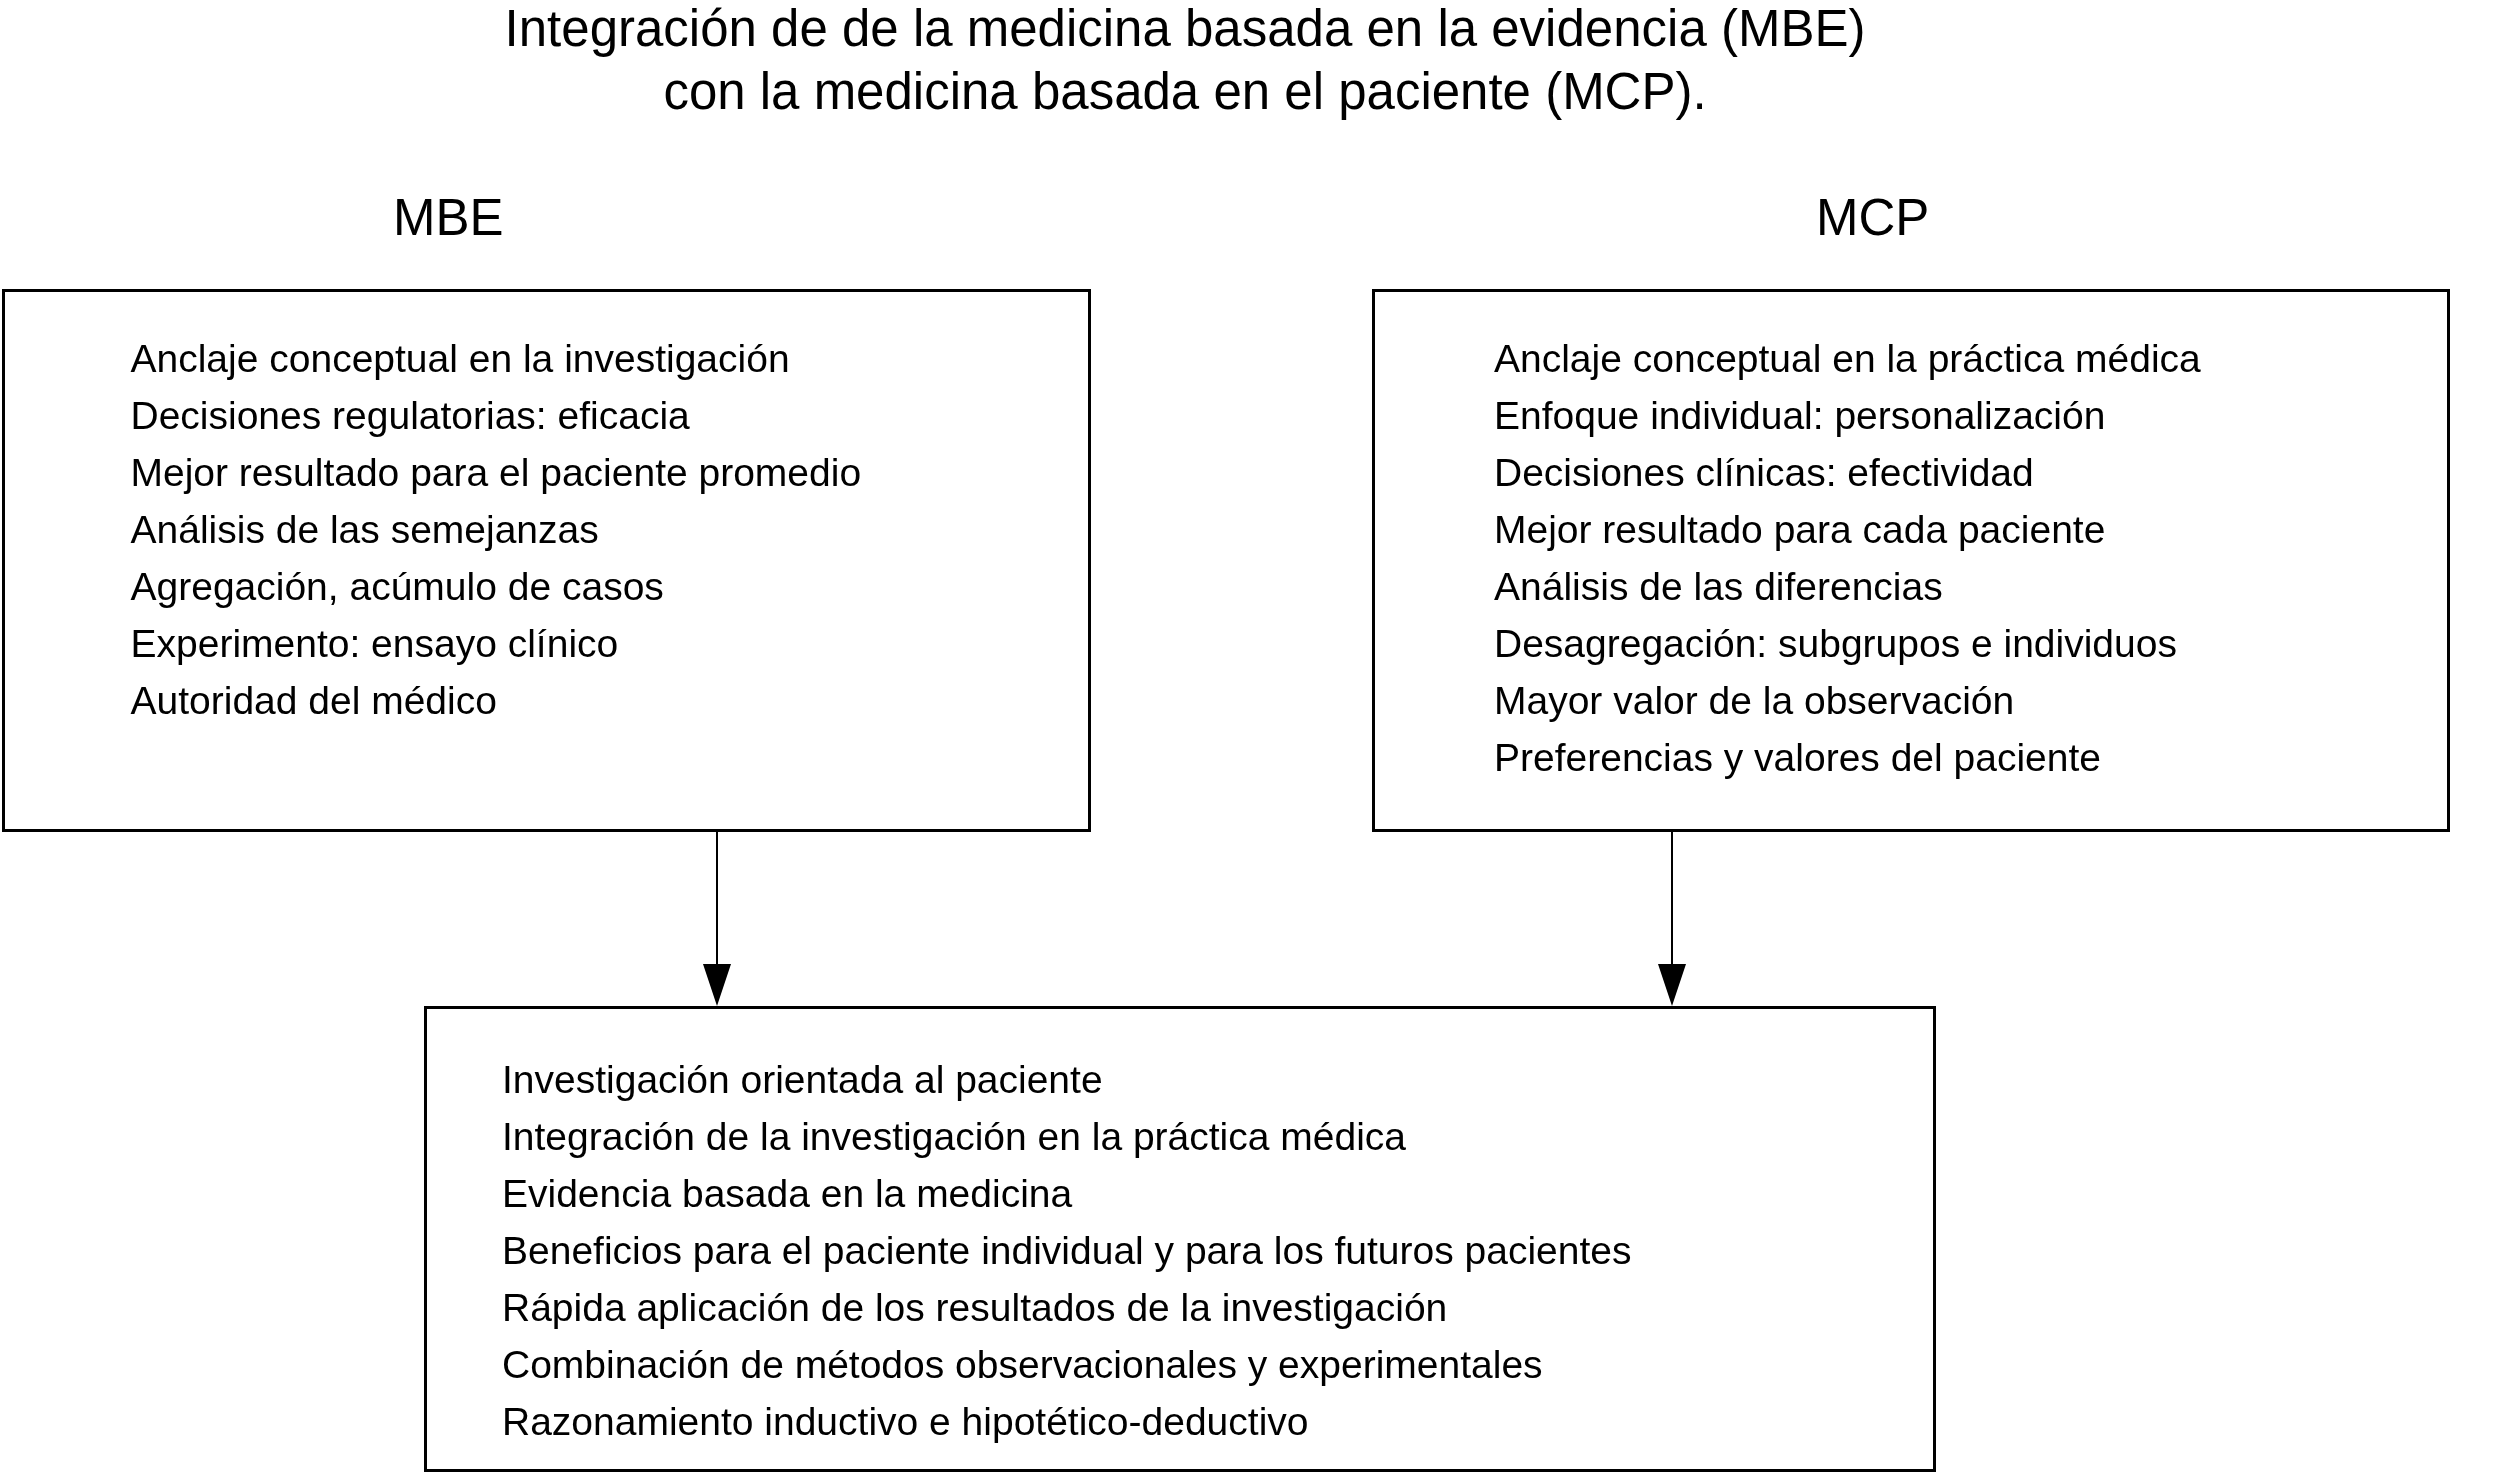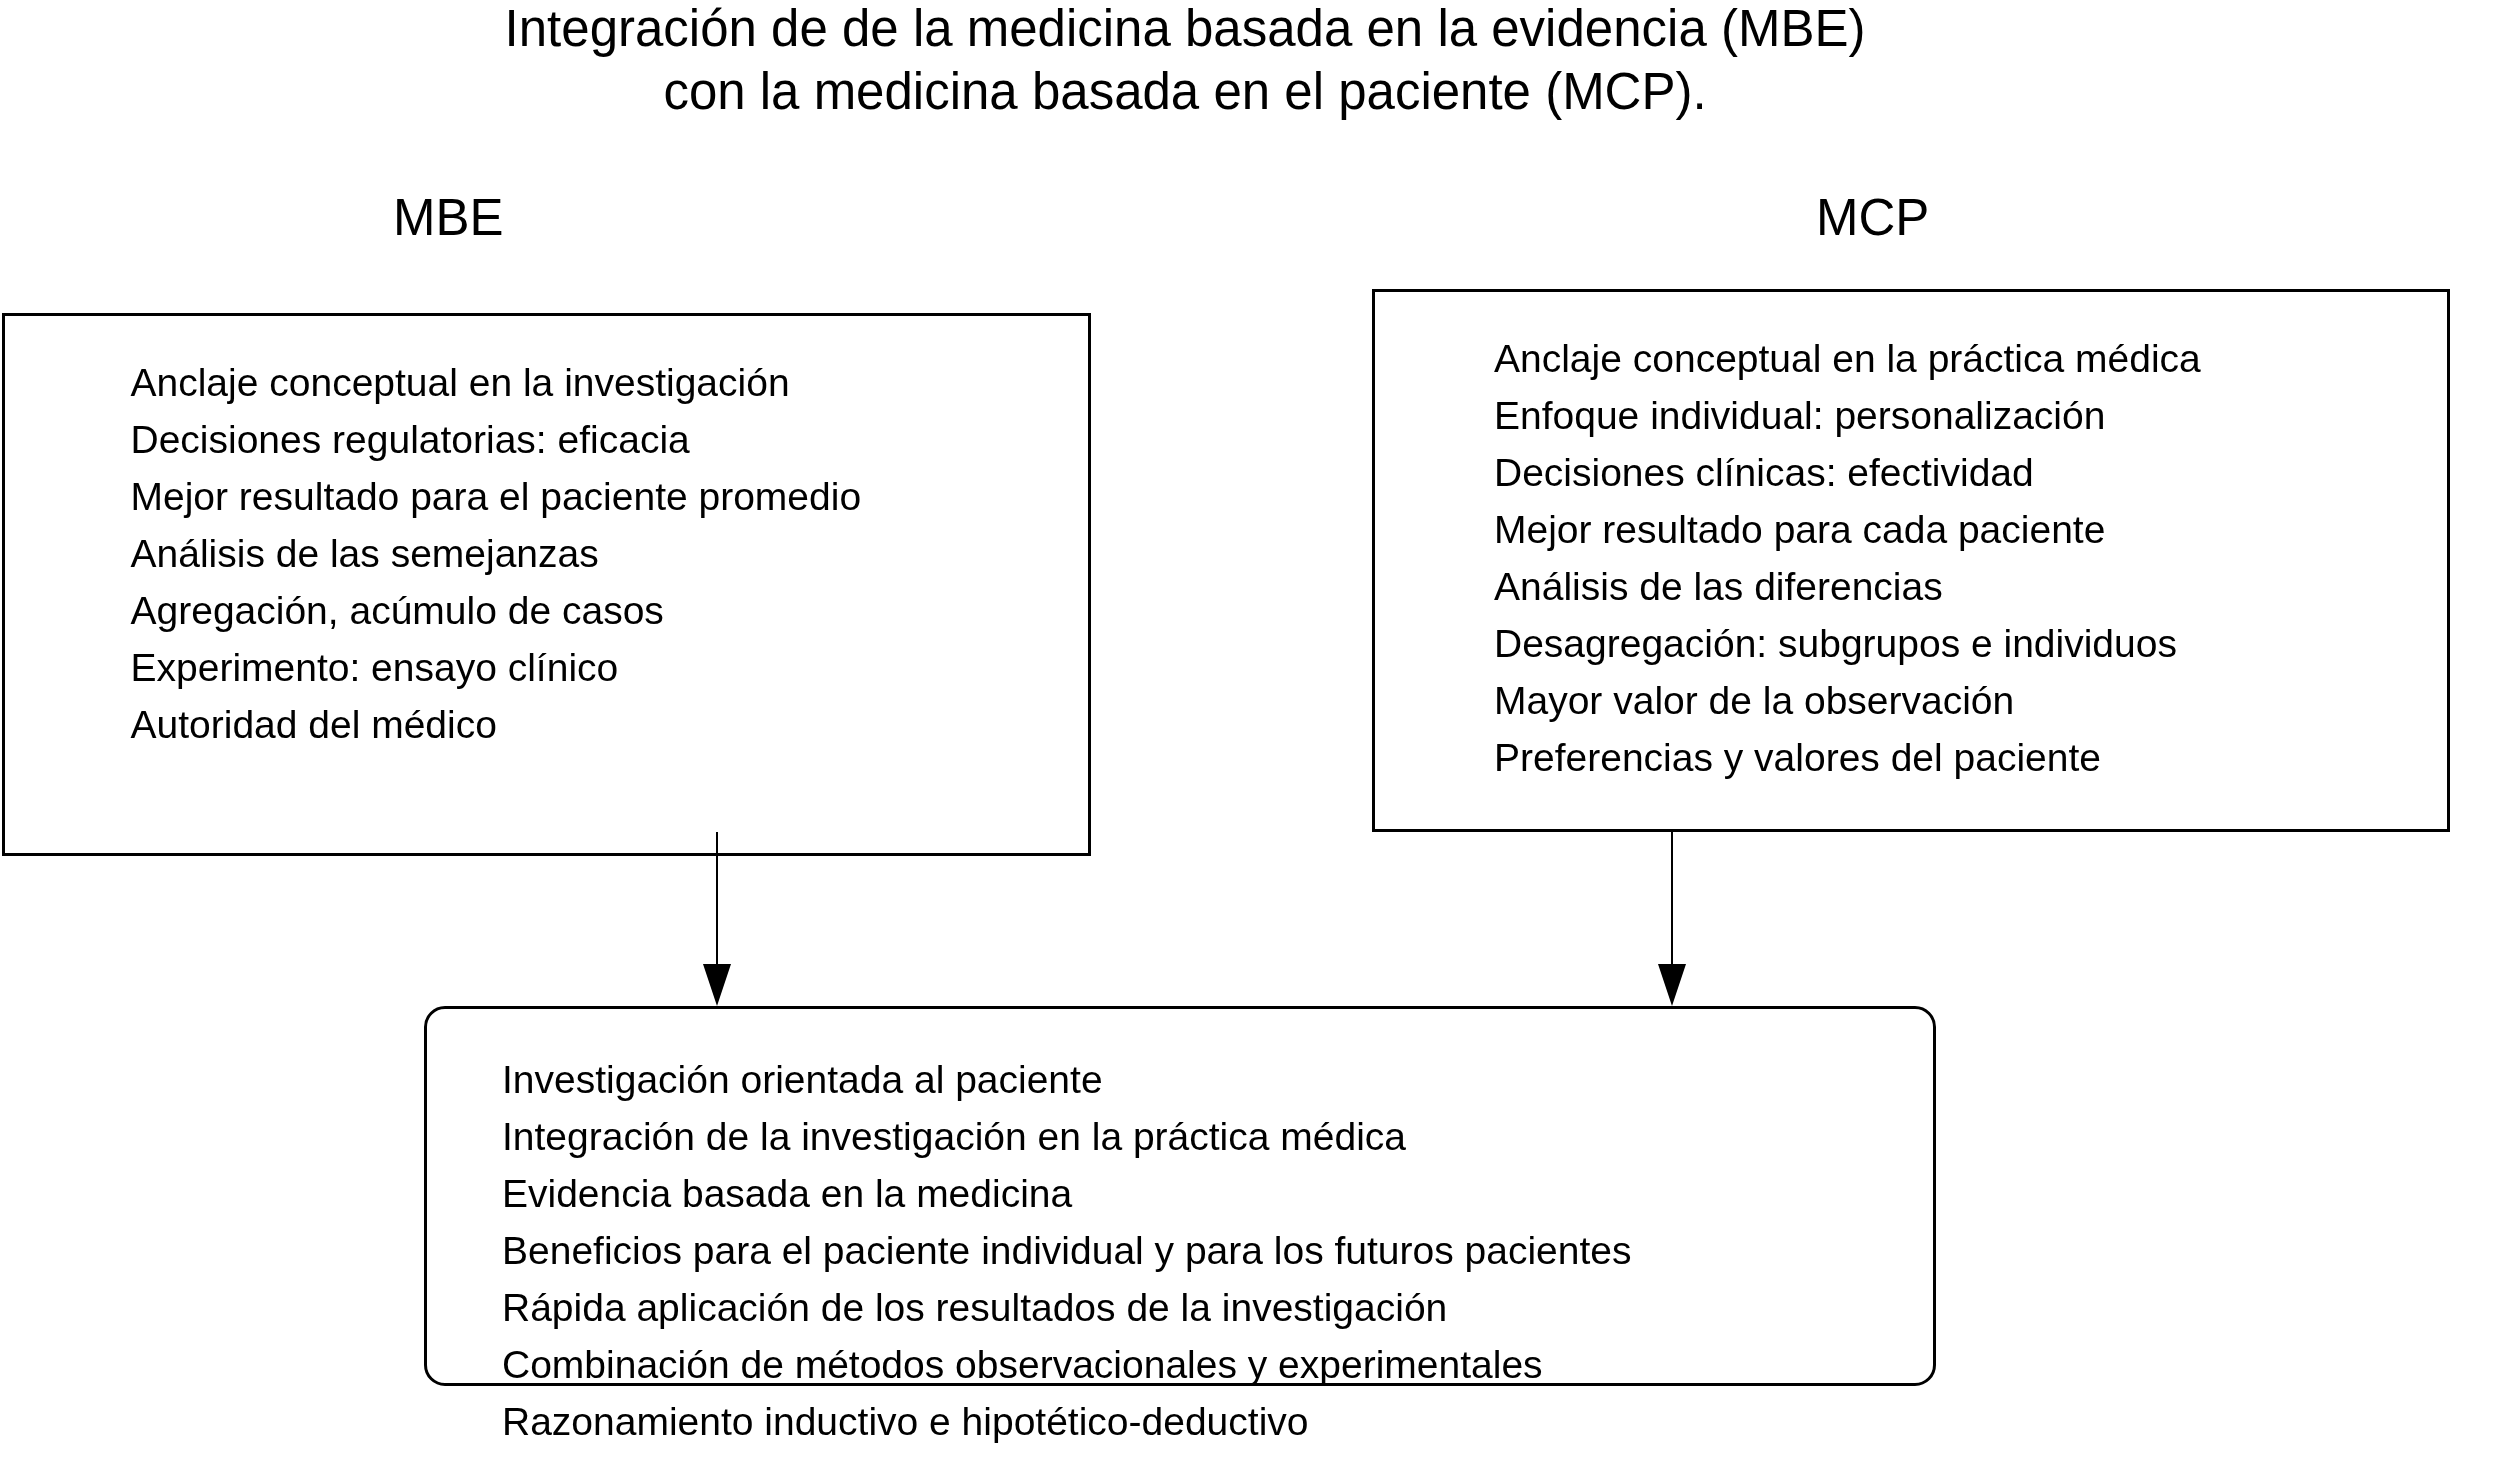--- a/index.html
+++ b/index.html
@@ -40,32 +40,30 @@
     box-sizing: border-box;
     border: 3.8px solid #000000;
     background: #ffffff;
     font-size: 39px;
     line-height: 57px;
   }
   #mbe-box {
     left: 1.5px; top: 289px;
     width: 1089px; height: 543px;
     padding: 38px 11.3px 0 126px;
-    margin-top: 24px;
   }
   #mcp-box {
     left: 1372px; top: 289px;
     width: 1078px; height: 543px;
     padding: 38px 11.3px 0 119px;
   }
   #integration-box {
     left: 424px; top: 1006px;
-    width: 1512px; height: 380px;
+    width: 1512px; height: 466px;
     padding: 42px 11.3px 0 75px;
-    border-radius: 21px;
   }
   .line { white-space: nowrap; }
 
   .arrow-shaft {
     position: absolute;
     width: 2.3px;
     height: 136px;
     top: 832px;
     background: #000000;
   }

